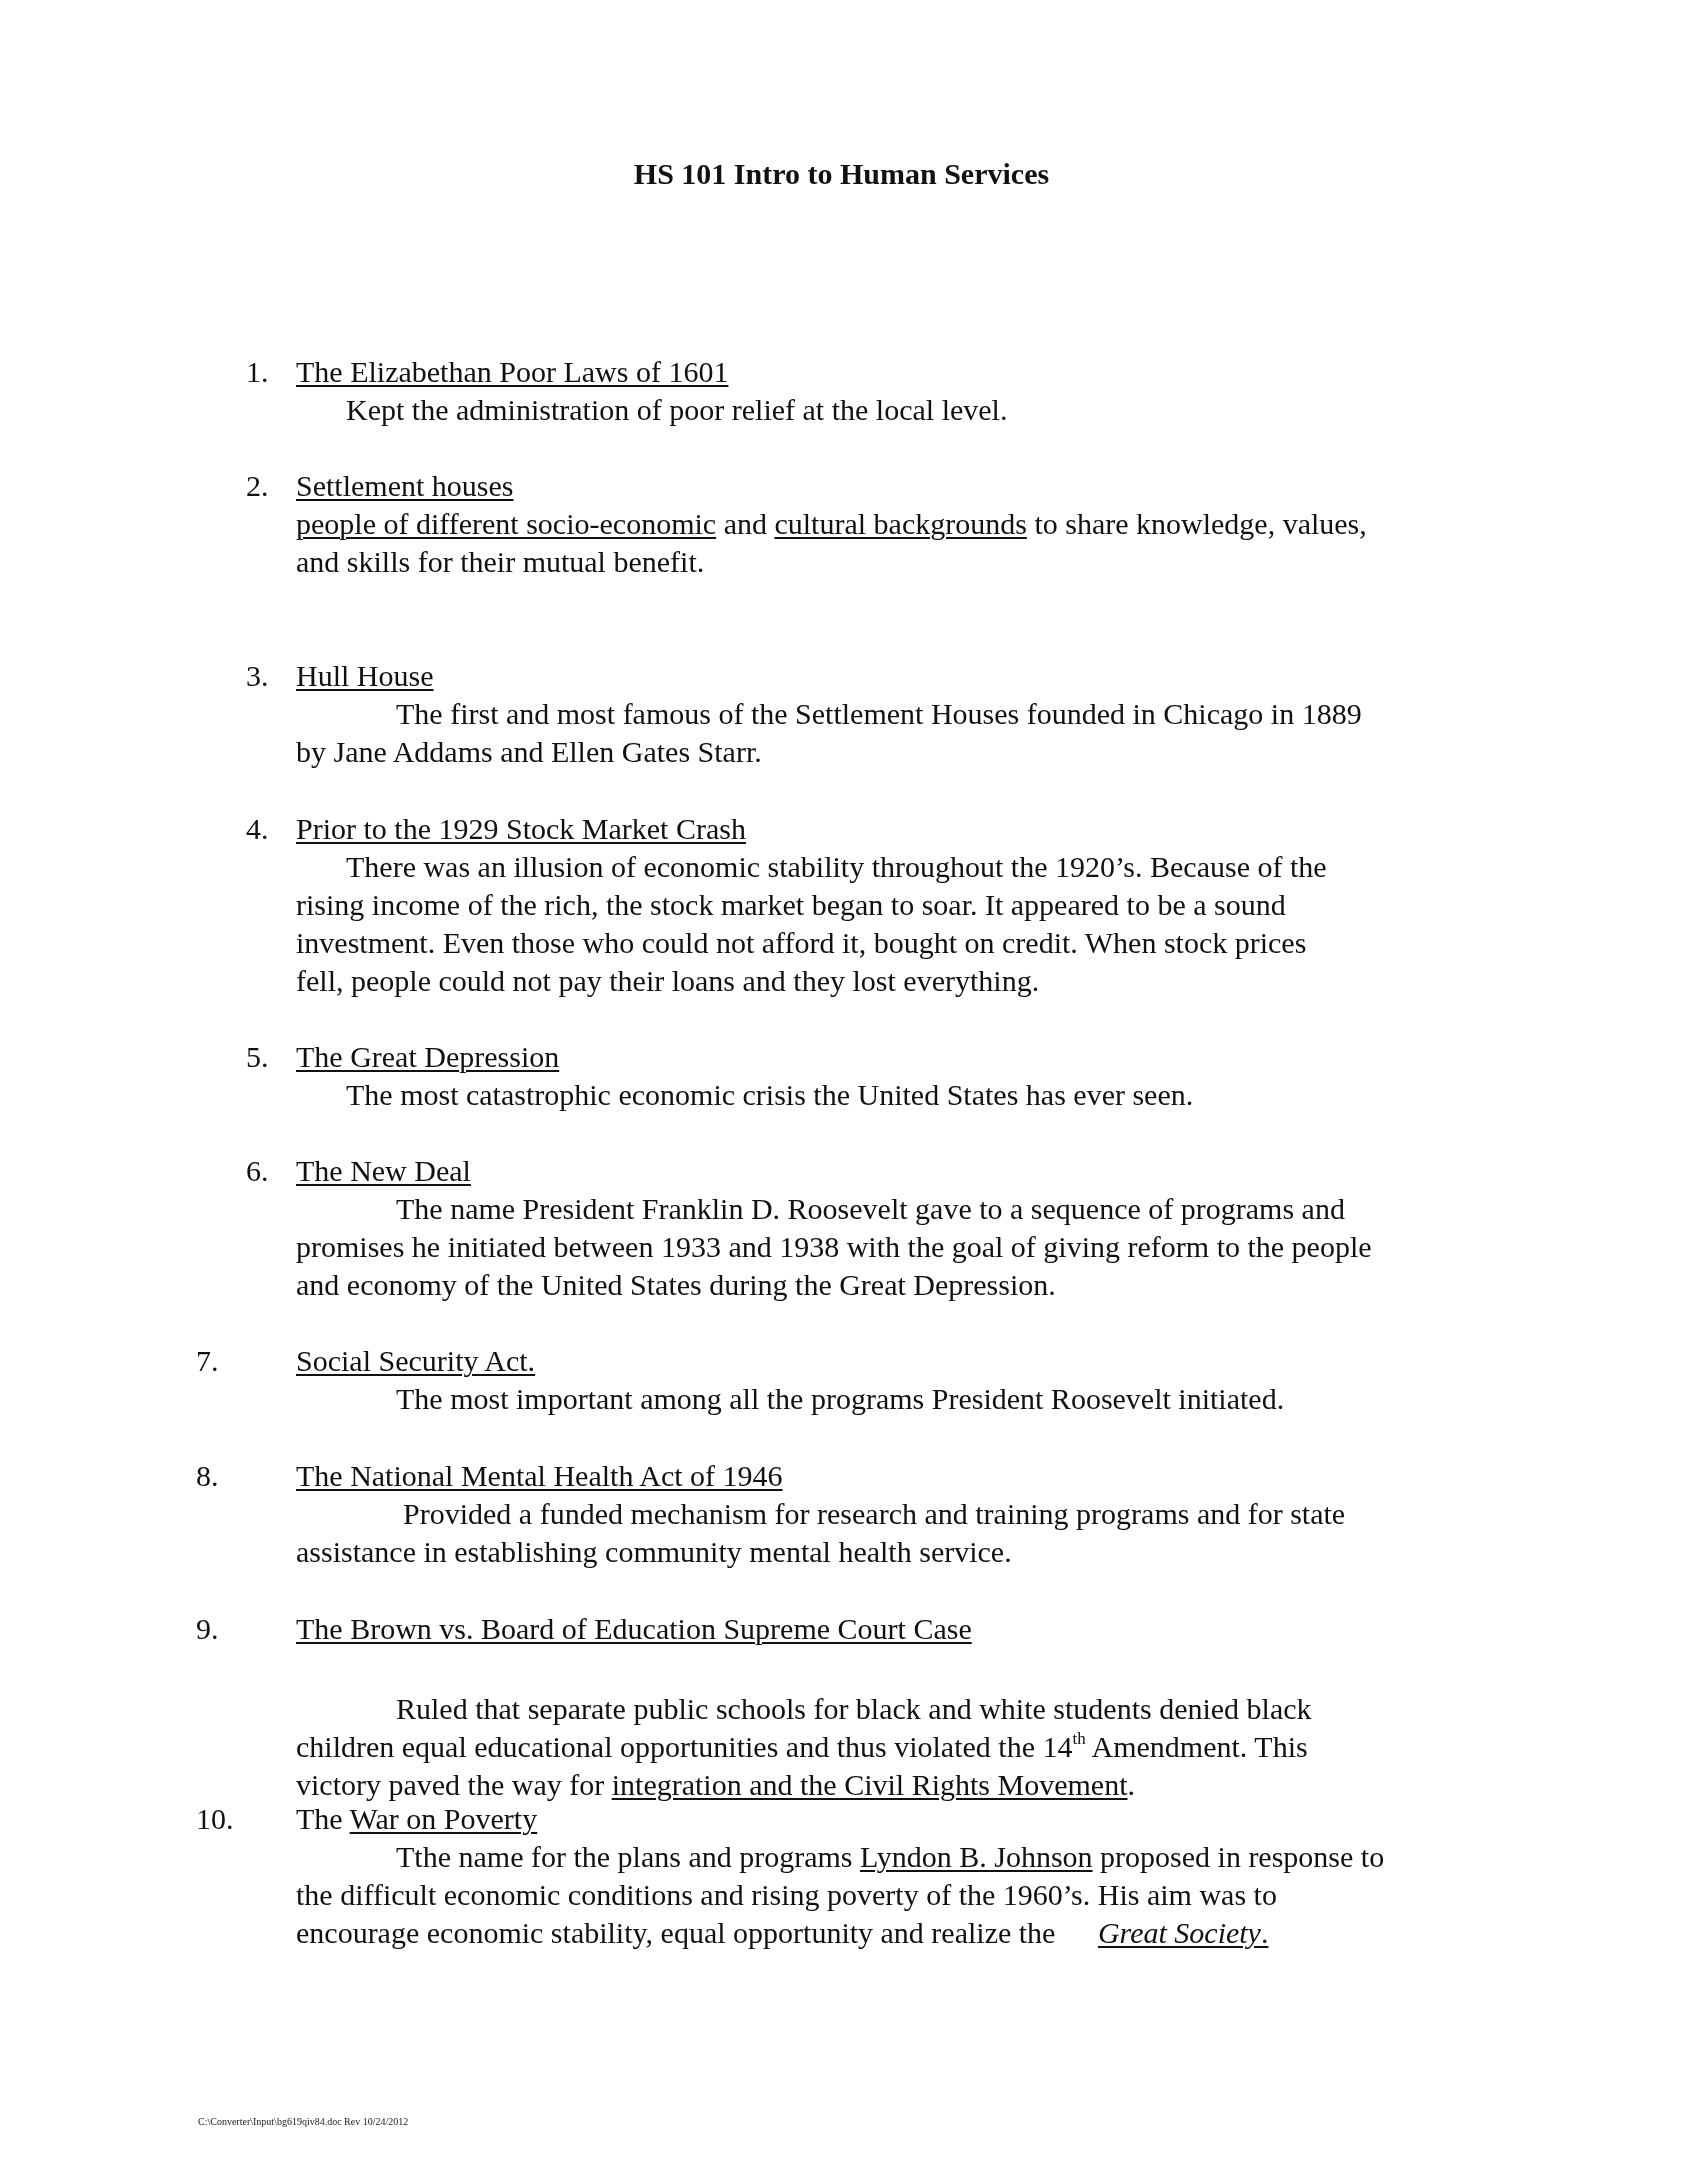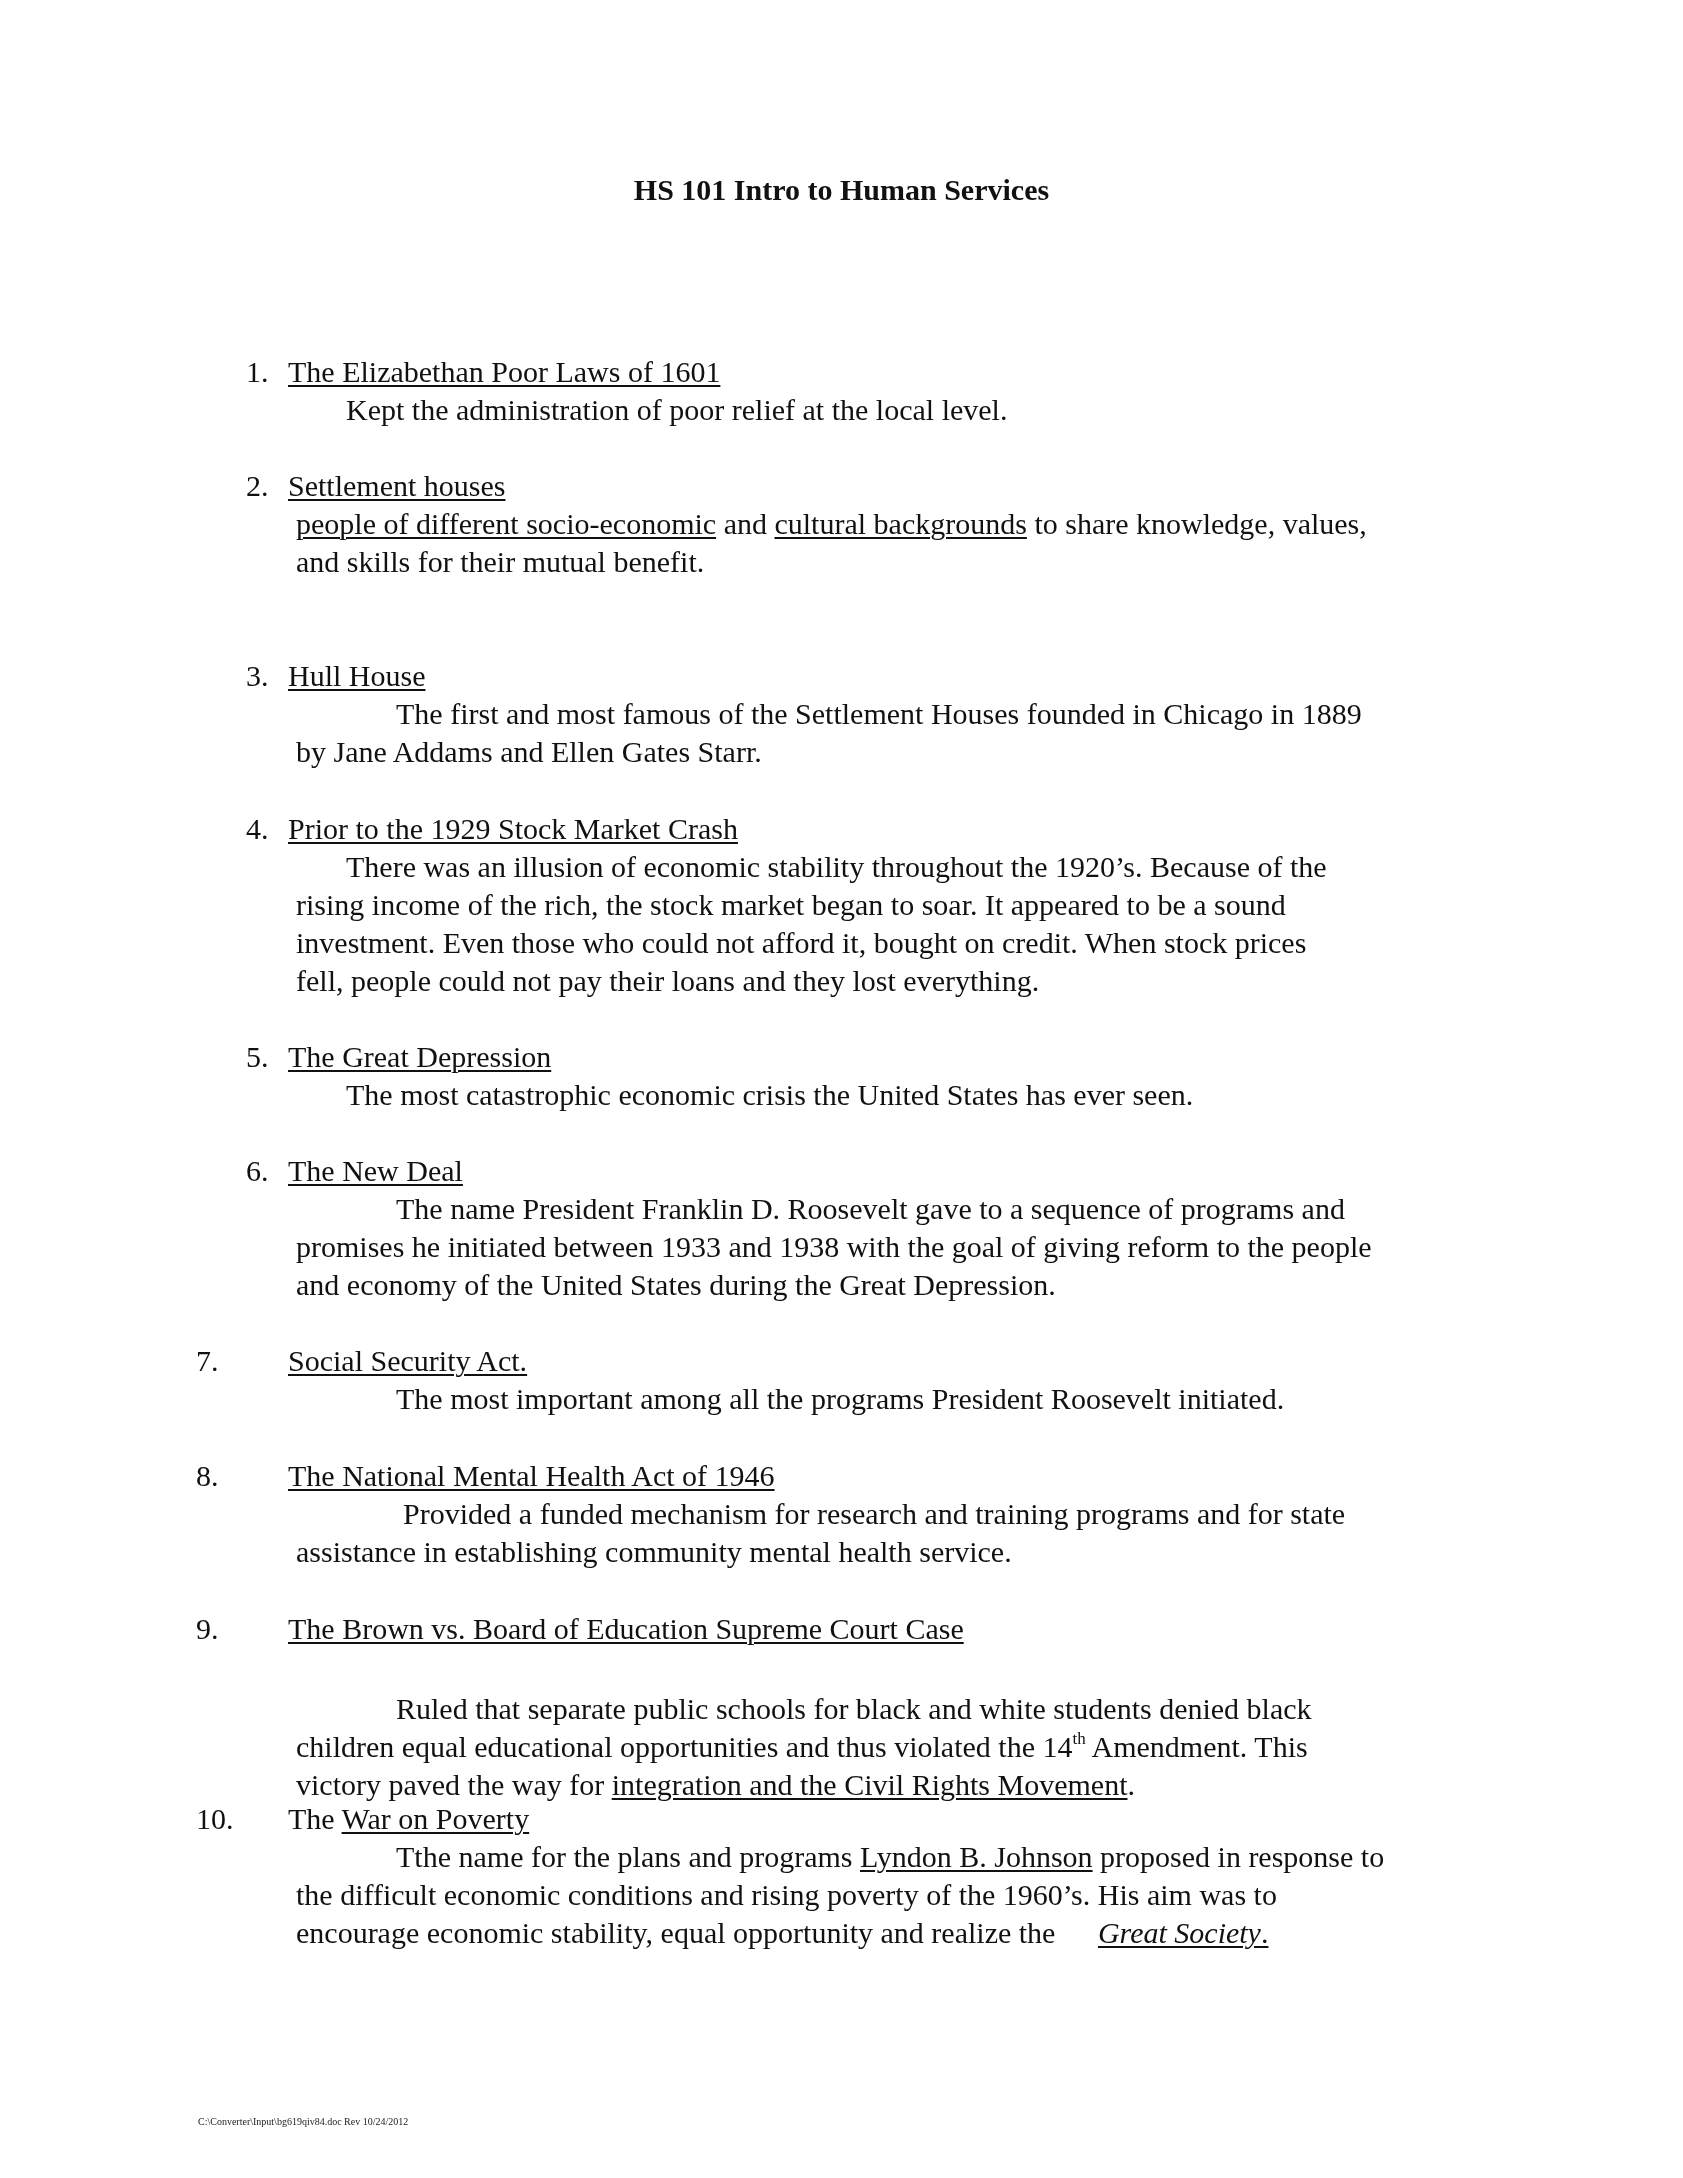--- a/index.html
+++ b/index.html
@@ -3,27 +3,27 @@
 <meta charset="utf-8">
 <style>
   html, body { margin: 0; padding: 0; background: #ffffff; }
   body {
     width: 1683px; height: 2178px; position: relative; overflow: hidden;
     font-family: "Liberation Serif", "DejaVu Serif", serif;
     color: #111111;
   }
   .title-block { position: absolute; left: 0; top: 156px; width: 1683px; text-align: center; }
   .title { font-weight: bold; font-size: 36px; line-height: 40px; margin: 0; }
-  .subtitle { font-weight: bold; font-size: 30px; line-height: 36px; margin: 16px; }
+  .subtitle { font-weight: bold; font-size: 30px; line-height: 36px; margin: 0; }
 
   .item { position: absolute; left: 0; width: 1683px; font-size: 30px; line-height: 38px; }
   .num { position: absolute; top: 0; }
   .num.a { left: 246px; }
   .num.b { left: 196px; }
-  .head { position: absolute; left: 288px; top: 0; white-space: nowrap; }
+  .head { position: absolute; left: 296px; top: 0; white-space: nowrap; }
   .u { text-decoration: underline; text-decoration-thickness: 2px; text-underline-offset: 3px; }
   .body { position: absolute; left: 296px; width: 1198px; }
   .line { white-space: nowrap; display: block; height: 38px; }
   .ind1 { padding-left: 50px; }
   .ind2 { padding-left: 100px; }
   .ind3 { padding-left: 107px; }
   .it { font-style: italic; margin-left: 35px; }
   sup { font-size: 17px; line-height: 0; vertical-align: super; position: relative; top: -2px; }
 
   .footer { position: absolute; left: 198px; top: 2116px; font-size: 10px; color: #222; white-space: nowrap; }

